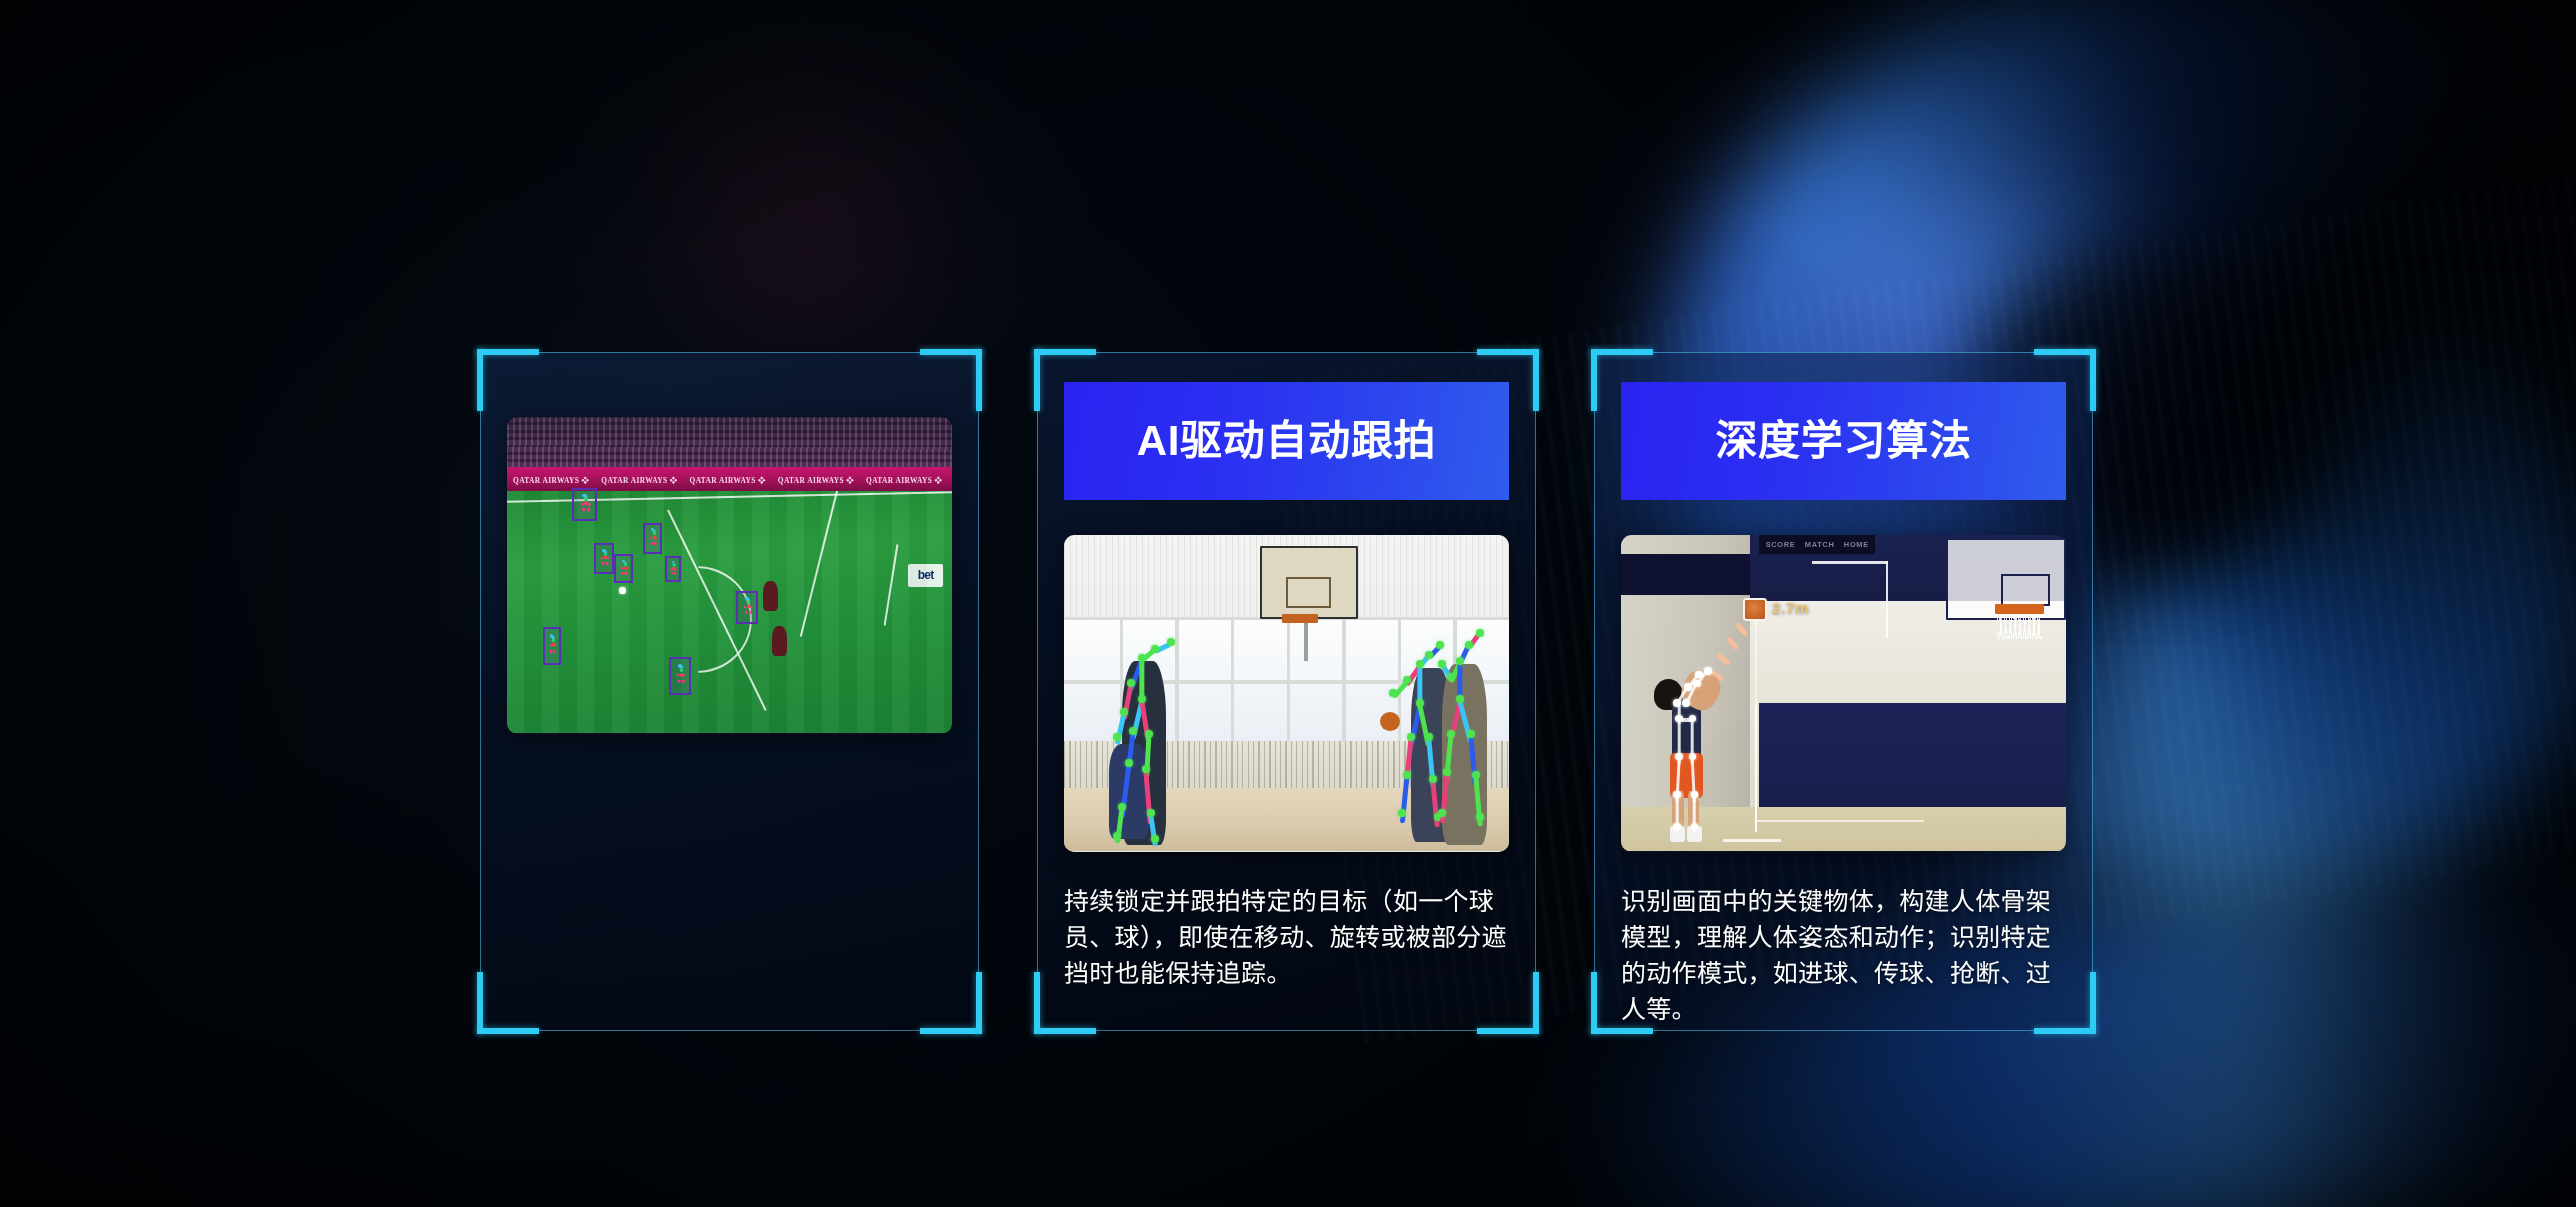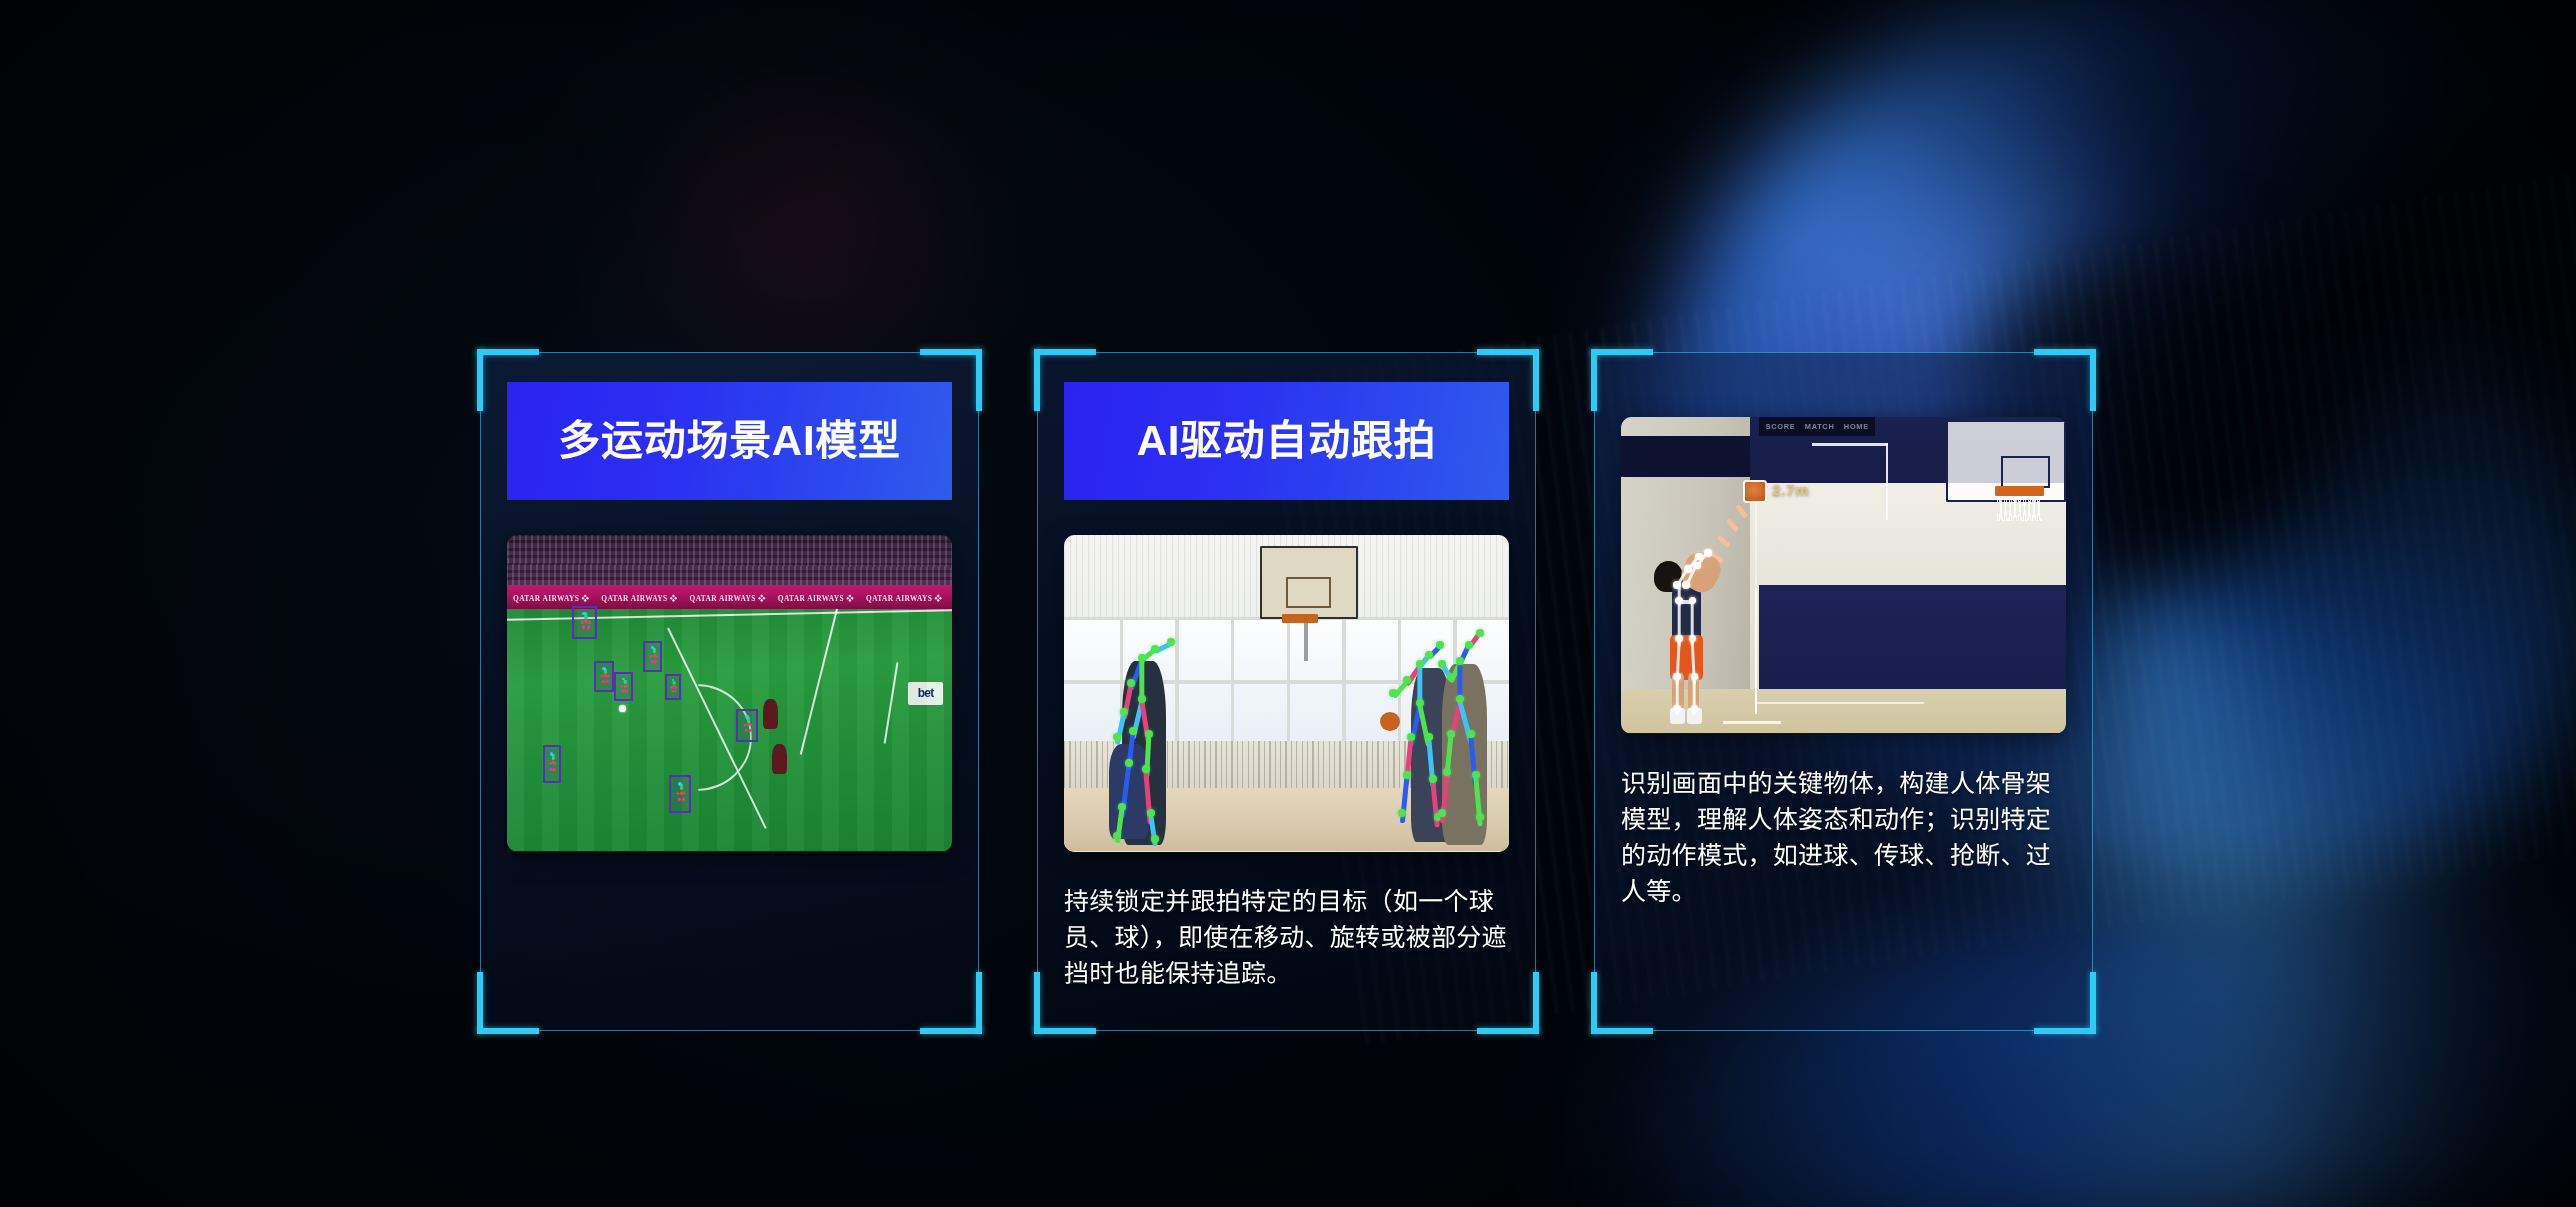--- a/index.html
+++ b/index.html
@@ -243,23 +243,20 @@
 
   <div id="cards">
 
     <div class="card c1">
       <div class="frame-line"></div>
       <div class="corner tl"></div>
       <div class="corner tr"></div>
       <div class="corner bl"></div>
       <div class="corner br"></div>
 
-      <div class="card-header">
-        <div class="card-header-title">多运动场景AI模型</div>
-      </div>
 
       <div class="card-media">
         <div class="media-inner" id="m1">
             <div class="soccer-stand"></div>
             <div class="soccer-ad">
               <span>QATAR AIRWAYS ❖</span>
               <span>QATAR AIRWAYS ❖</span>
               <span>QATAR AIRWAYS ❖</span>
               <span>QATAR AIRWAYS ❖</span>
               <span>QATAR AIRWAYS ❖</span>
@@ -512,20 +509,23 @@
       </div>
     </div>
 
     <div class="card c3">
       <div class="frame-line"></div>
       <div class="corner tl"></div>
       <div class="corner tr"></div>
       <div class="corner bl"></div>
       <div class="corner br"></div>
 
+      <div class="card-header">
+        <div class="card-header-title">深度学习算法</div>
+      </div>
 
       <div class="card-media">
         <div class="media-inner" id="m3">
             <div class="g3-wall-top"></div>
             <div class="g3-wall-mid"></div>
             <div class="g3-wall-low"></div>
             <div class="g3-pad"></div>
             <div class="g3-floor"></div>
             <div class="g3-col"></div>
             <div class="g3-colband"></div>

